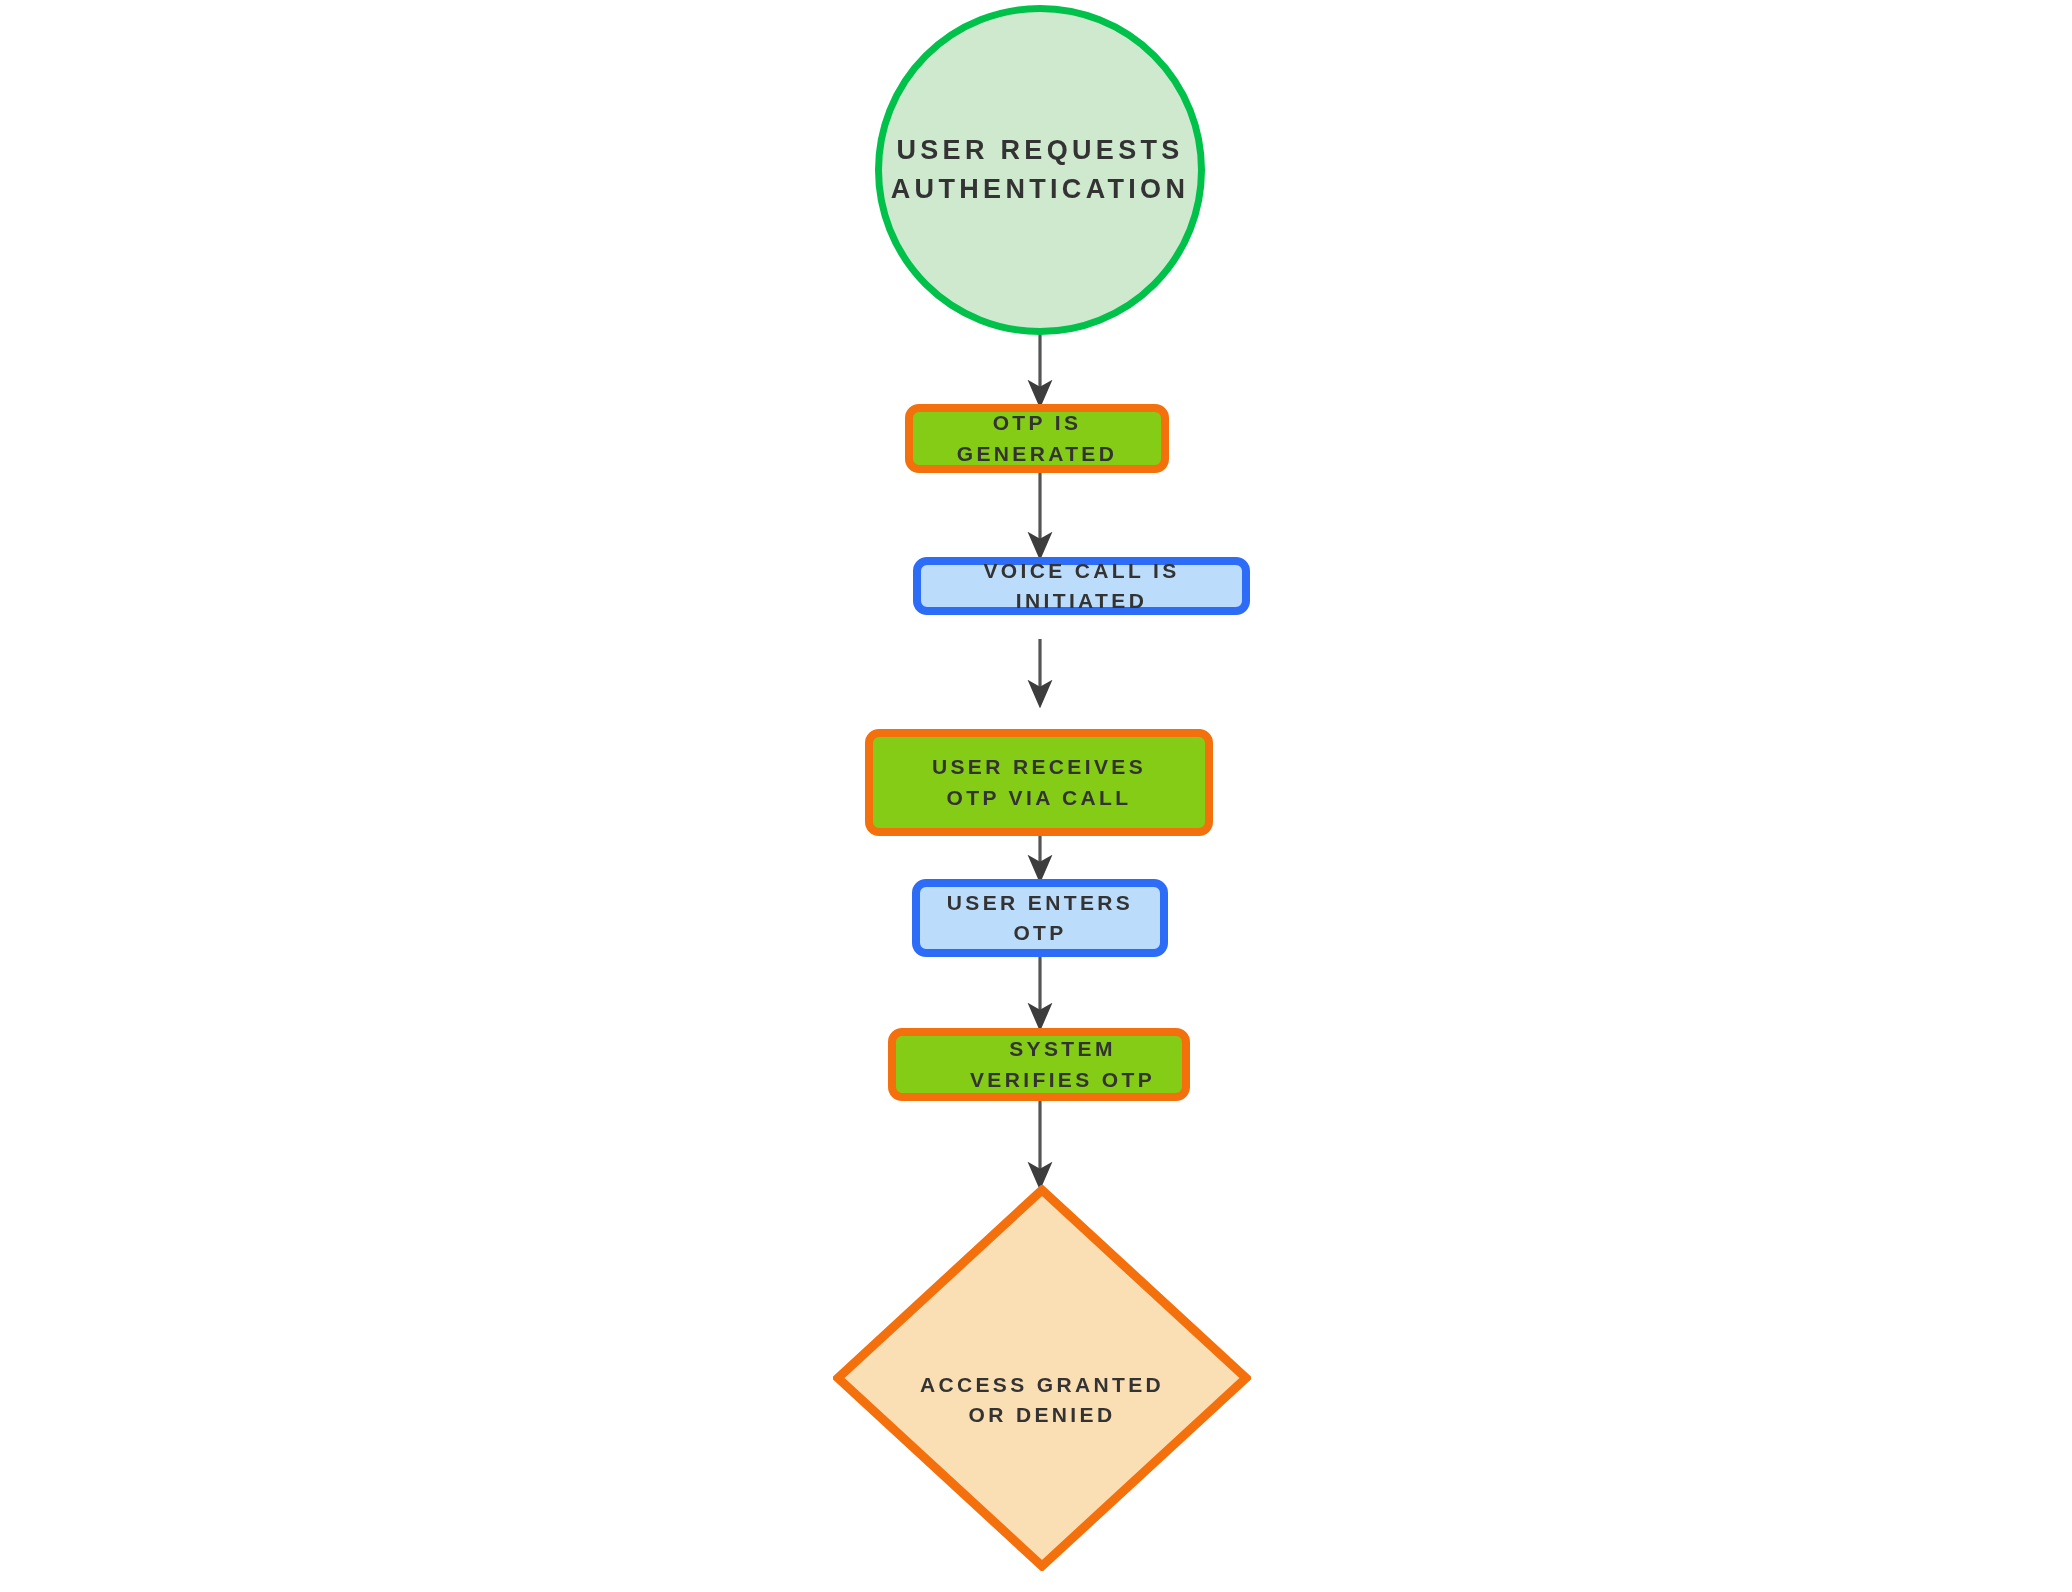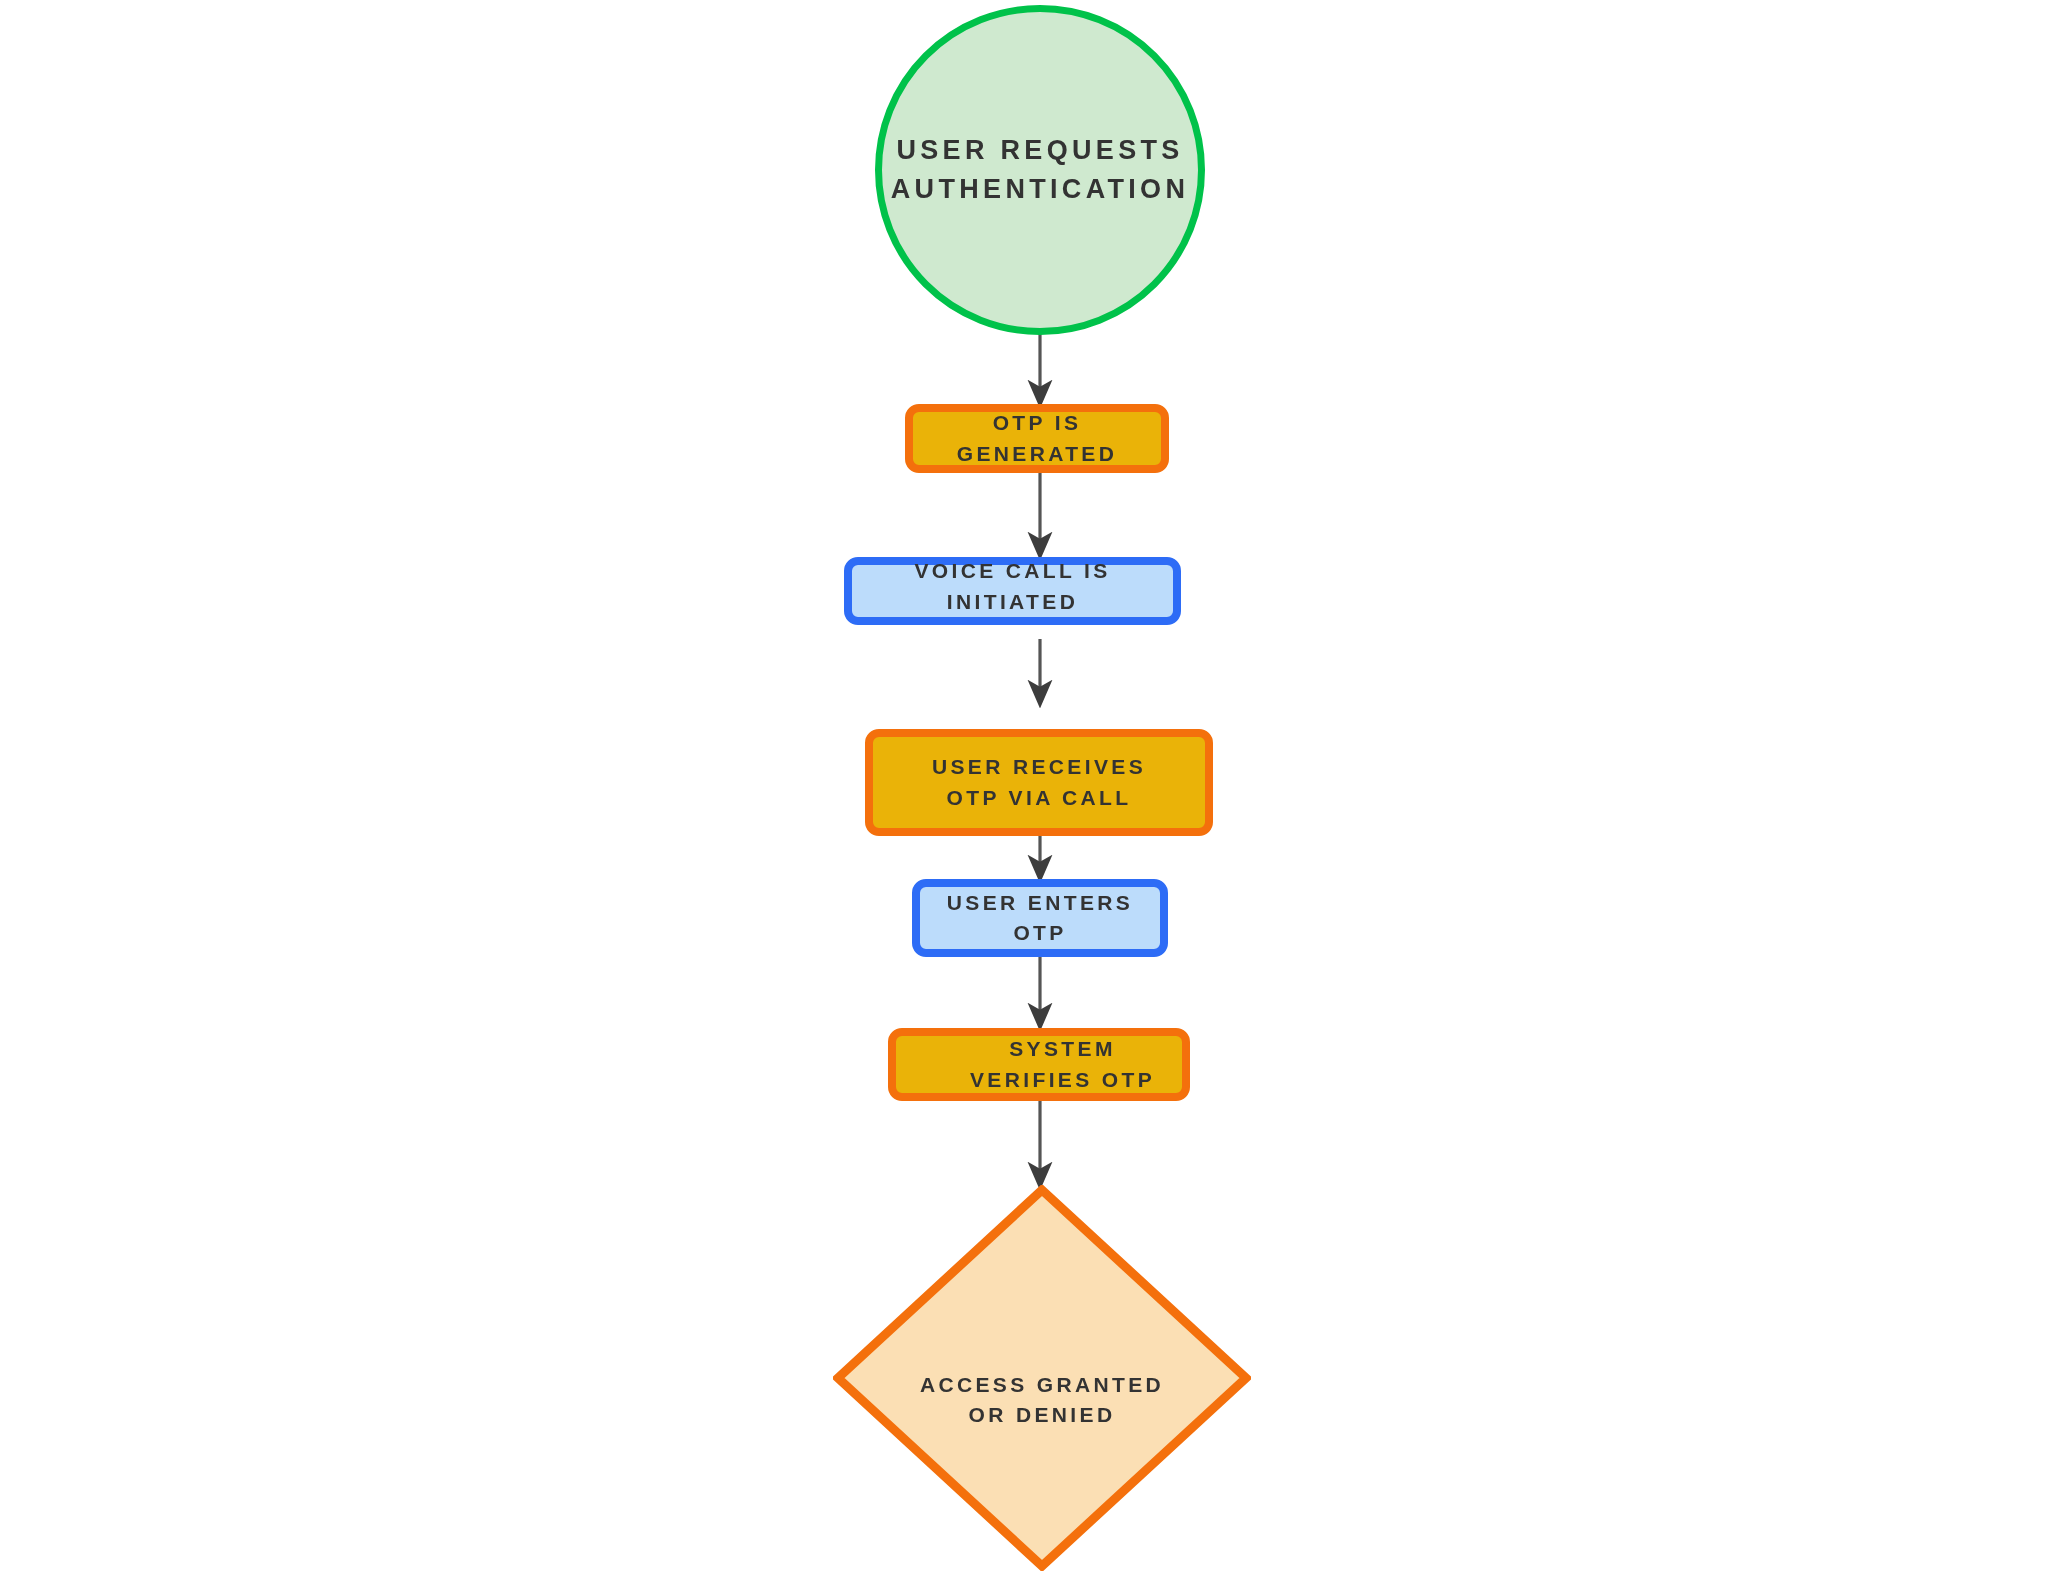--- a/index.html
+++ b/index.html
@@ -47,21 +47,21 @@
   }
   .node-circle .node-label {
     font-size: 27px;
   }
 
   
   .node-rect {
     border-radius: 14px;
   }
   .node-rect.orange {
-    background: #eab308;
+    background: #84cc16;
     border: 8px solid #f4700c;
   }
   .node-rect.blue {
     background: #bcdcfb;
     border: 8px solid #2d6cf6;
   }
   .node-rect .node-label {
     font-size: 21px;
   }
 
@@ -115,21 +115,21 @@
   </svg>
 
   <div class="node node-circle" style="left:875px; top:5px; width:330px; height:330px;">
     <span class="node-label">User Requests Authentication</span>
   </div>
 
   <div class="node node-rect orange" style="left:905px; top:404px; width:264px; height:69px;">
     <span class="node-label">OTP Is Generated</span>
   </div>
 
-  <div class="node node-rect blue" style="left:844px; top:557px; width:337px; height:68px;align-items:flex-end;">
+  <div class="node node-rect blue" style="left:913px; top:557px; width:337px; height:58px;">
     <span class="node-label">Voice Call Is Initiated</span>
   </div>
 
   <div class="node node-rect orange" style="left:865px; top:705px; width:348px; height:107px;margin-top:24px;">
     <span class="node-label" style="max-width:260px;">User Receives OTP Via Call</span>
   </div>
 
   <div class="node node-rect blue" style="left:912px; top:879px; width:256px; height:78px;">
     <span class="node-label">User Enters OTP</span>
   </div>

